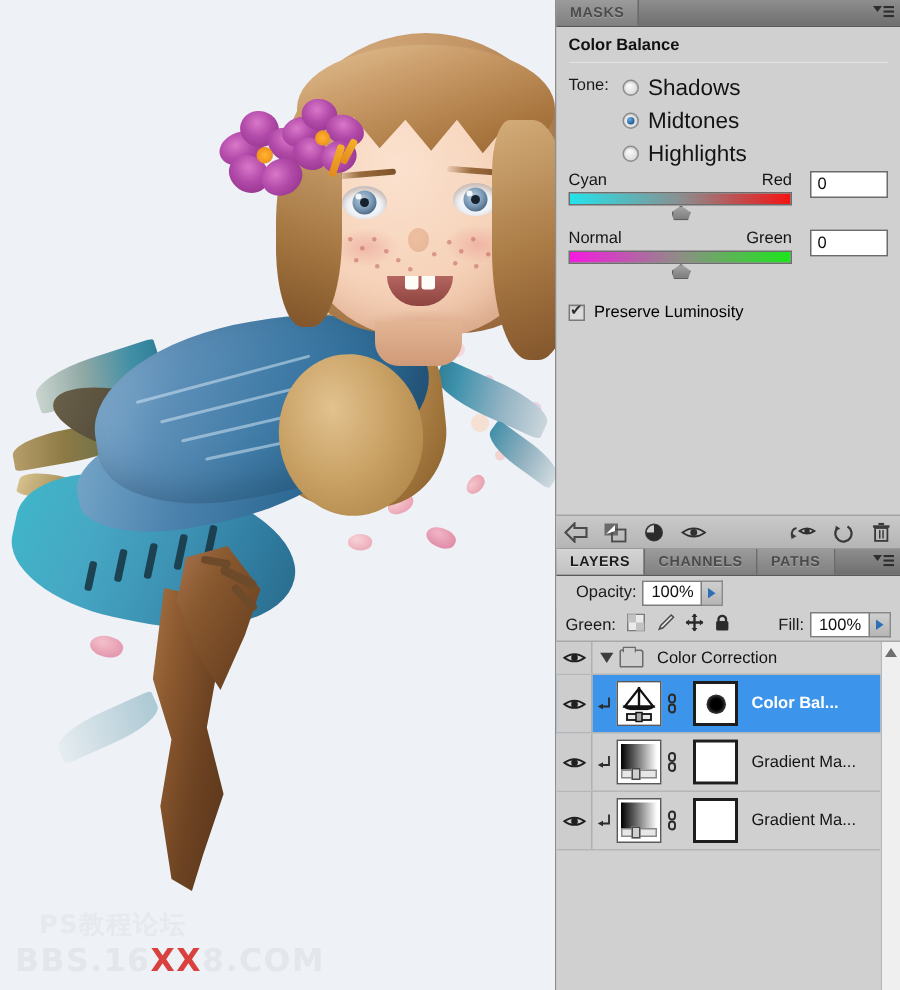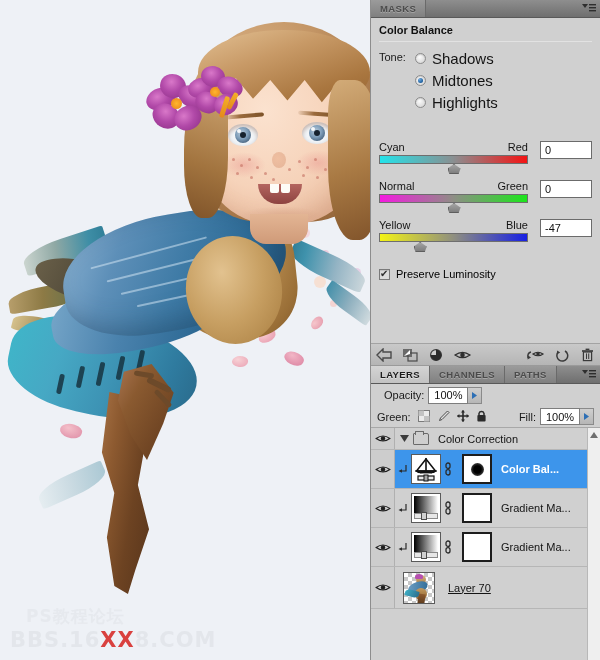--- a/index.html
+++ b/index.html
@@ -535,21 +535,21 @@
             <span class="radio on"></span>
             <span class="radio-label">Midtones</span>
           </div>
           <div class="radio-item">
             <span class="radio"></span>
             <span class="radio-label">Highlights</span>
           </div>
         </div>
       </div>
 
-      <div class="slider-block" style="margin-top:30px">
+      <div class="slider-block" style="margin-top:3px">
         <div class="sl-row">
           <div class="sl-left">
             <div class="sl-heads">
               <span>Cyan</span>
               <span>Red</span>
             </div>
             <div class="sl-track cr">
               <div class="sl-thumb" style="left:50%"></div>
             </div>
           </div>
@@ -565,34 +565,20 @@
               <span>Green</span>
             </div>
             <div class="sl-track mg">
               <div class="sl-thumb" style="left:50%"></div>
             </div>
           </div>
           <div class="sl-val">0</div>
         </div>
       </div>
 
-      <div class="slider-block" style="margin-top:16px">
-        <div class="sl-row">
-          <div class="sl-left">
-            <div class="sl-heads">
-              <span>Yellow</span>
-              <span>Blue</span>
-            </div>
-            <div class="sl-track yb">
-              <div class="sl-thumb" style="left:27%"></div>
-            </div>
-          </div>
-          <div class="sl-val">-47</div>
-        </div>
-      </div>
 
       <div class="check-row" style="margin-top:26px">
         <span class="cbox on"></span>
         <span>Preserve Luminosity</span>
       </div>
 
       <div class="adj-toolbar">
         <div class="tb-btn">
           <svg width="16" height="14" viewBox="0 0 16 14">
             <polygon points="1,7 7,1 7,4 15,4 15,10 7,10 7,13" fill="none" stroke="#4a4a4a" stroke-width="1.4"></polygon>
@@ -822,39 +808,20 @@
           <div class="linkico">
             <svg width="8" height="14" viewBox="0 0 8 14">
               <rect x="2" y="1" width="4" height="5.4" rx="2" fill="none" stroke="#2a2a2a" stroke-width="1.3"></rect>
               <rect x="2" y="7.6" width="4" height="5.4" rx="2" fill="none" stroke="#2a2a2a" stroke-width="1.3"></rect>
             </svg>
           </div>
           <div class="mask"></div>
           <span class="lname">Gradient Ma...</span>
         </div>
 
-        <div class="lrow tall">
-          <div class="eyecell">
-            <svg width="16" height="11" viewBox="0 0 17 12">
-              <path d="M1 6 Q8.5 0.6 16 6 Q8.5 11.4 1 6 Z" fill="none" stroke="#1f1f1f" stroke-width="1.2"></path>
-              <circle cx="8.5" cy="6" r="2.4" fill="#1f1f1f"></circle>
-            </svg>
-          </div>
-          <div style="width:8px"></div>
-          <div class="thumb" style="width:32px;height:32px">
-            <div class="checker"></div>
-            <div class="mini-bird" style="left:12px;top:2px;width:10px;height:9px;border-radius:50%;background:linear-gradient(#d8b687,#a87c45)"></div>
-            <div class="mini-bird" style="left:11px;top:1px;width:8px;height:5px;border-radius:50% 50% 20% 20%;background:#b64fb0"></div>
-            <div class="mini-bird" style="left:4px;top:9px;width:20px;height:11px;border-radius:52% 48% 60% 40%;background:linear-gradient(110deg,#6f9fc4,#2f6b96);transform:rotate(-16deg)"></div>
-            <div class="mini-bird" style="left:11px;top:15px;width:12px;height:12px;border-radius:50%;background:linear-gradient(#c49a5e,#8d6432)"></div>
-            <div class="mini-bird" style="left:14px;top:21px;width:7px;height:10px;background:linear-gradient(#8c5a30,#5c3a1c);transform:rotate(8deg)"></div>
-            <div class="mini-bird" style="left:1px;top:17px;width:14px;height:7px;border-radius:50% 8% 50% 8%;background:linear-gradient(100deg,#3fb0c6,#2b6d8d);transform:rotate(16deg)"></div>
-          </div>
-          <span class="lname underline" style="margin-left:13px">Layer 70</span>
-        </div>
 
       </div>
 
       <div class="scrollbar">
         <div class="sb-arrow">
           <svg width="8" height="6" viewBox="0 0 8 6">
             <polygon points="4,0 8,6 0,6" fill="#6f6f6f"></polygon>
           </svg>
         </div>
       </div>

